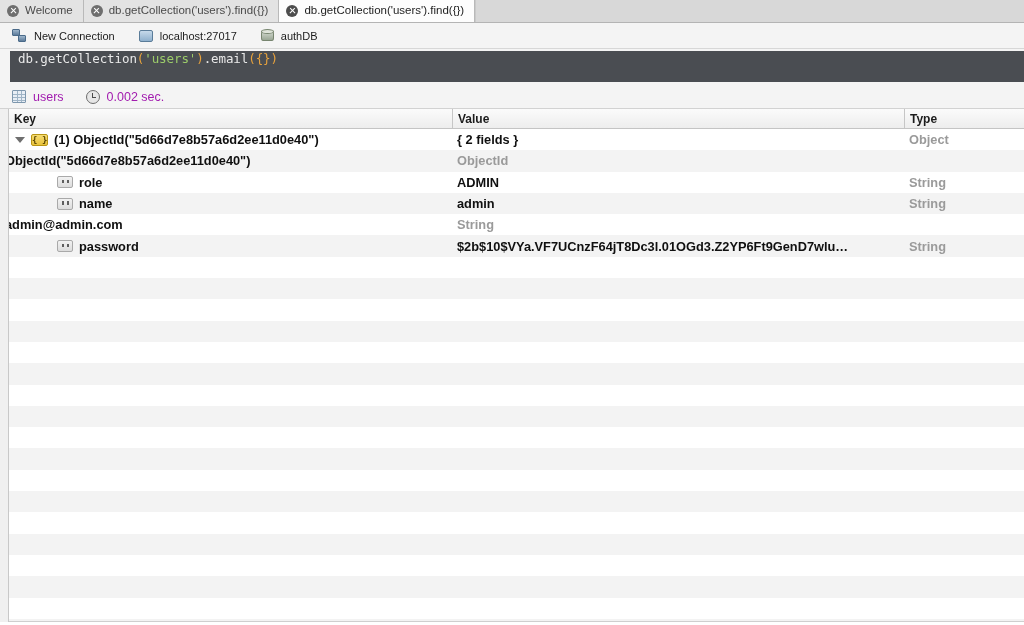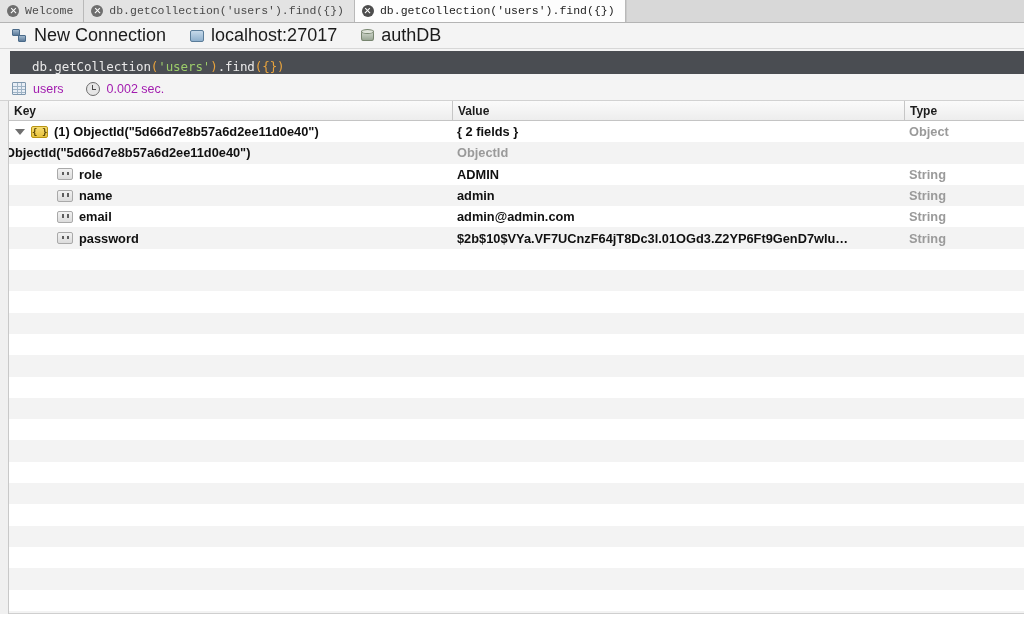--- a/index.html
+++ b/index.html
@@ -26,21 +26,20 @@
     align-items: center;
     gap: 6px;
     padding: 0 10px 0 7px;
     font-size: 11.5px;
     color: #4a4a4a;
     background: #e3e3e3;
     border-right: 1px solid #b9b9b9;
     cursor: default;
     white-space: nowrap;
     line-height: 1;
-    font-family: Liberation Mono, monospace;
   }
   .tab.active {
     background: #fdfdfd;
     color: #1d1d1d;
     font-weight: normal;
   }
   .tab-close {
     width: 12px; height: 12px;
     border-radius: 50%;
     background: #6e6e6e;
@@ -67,21 +66,21 @@
     display: flex;
     align-items: center;
     padding-left: 12px;
     gap: 0;
     border-bottom: 1px solid #d7d7d7;
   }
   .conn-item {
     display: flex;
     align-items: center;
     gap: 7px;
-    font-size: 18px;
+    font-size: 11px;
     color: #1b1b1b;
     margin-right: 24px;
     white-space: nowrap;
   }
 
   
   .ico-conn {
     width: 15px; height: 14px; position: relative; flex: none;
   }
   .ico-conn .b1 {
@@ -127,24 +126,24 @@
     border-radius: 50%;
   }
 
   
   .editor-wrap {
     background: #f4f4f4;
     padding: 2px 0 3px 10px;
   }
   .editor {
     background: #4a4d52;
-    height: 23px;
-    display: flex;
-    align-items: flex-end;
-    padding: 0 22px;
+    height: 31px;
+    display: flex;
+    align-items: flex-start;
+    padding: 0 8px;
     font-family: "DejaVu Sans Mono", "Liberation Mono", monospace;
     font-size: 12.5px;
     letter-spacing: -0.1px;
   }
   .tok-plain  { color: #e9e9e9; }
   .tok-string { color: #9ccc6a; }
   .tok-punct  { color: #e8a33d; }
 
   
   .status-bar {
@@ -367,21 +366,21 @@
     <span>authDB</span>
   </div>
 </div>
 
 <div class="editor-wrap">
   <div class="editor">
     <span class="tok-plain">db.getCollection</span>
       <span class="tok-punct">(</span>
       <span class="tok-string">'users'</span>
       <span class="tok-punct">)</span>
-      <span class="tok-plain">.find</span>
+      <span class="tok-plain">.email</span>
       <span class="tok-punct">(</span>
       <span class="tok-punct">{}</span>
       <span class="tok-punct">)</span>
   </div>
 </div>
 
 <div class="status-bar">
   <div class="status-item">
     <span class="ico-grid"></span>
     <span>users</span>
@@ -432,25 +431,20 @@
       <div class="cell-key">
         <span class="indent"></span>
         <span class="ico-str"></span>
         <span class="key-label">name</span>
       </div>
       <div class="cell-value">admin</div>
       <div class="cell-type">String</div>
     </div>
 
     <div class="row odd">
-      <div class="cell-key">
-        <span class="indent"></span>
-        <span class="ico-str"></span>
-        <span class="key-label">email</span>
-      </div>
       <div class="cell-value">admin@admin.com</div>
       <div class="cell-type">String</div>
     </div>
 
     <div class="row even">
       <div class="cell-key">
         <span class="indent"></span>
         <span class="ico-str"></span>
         <span class="key-label">password</span>
       </div>

